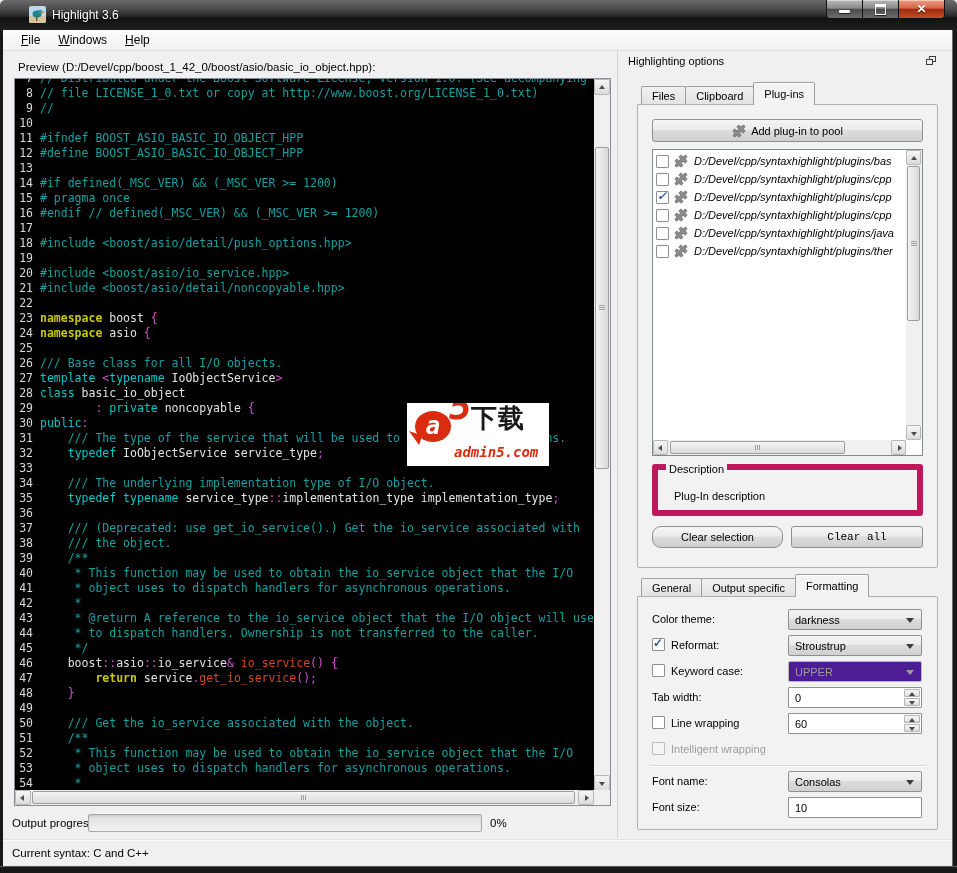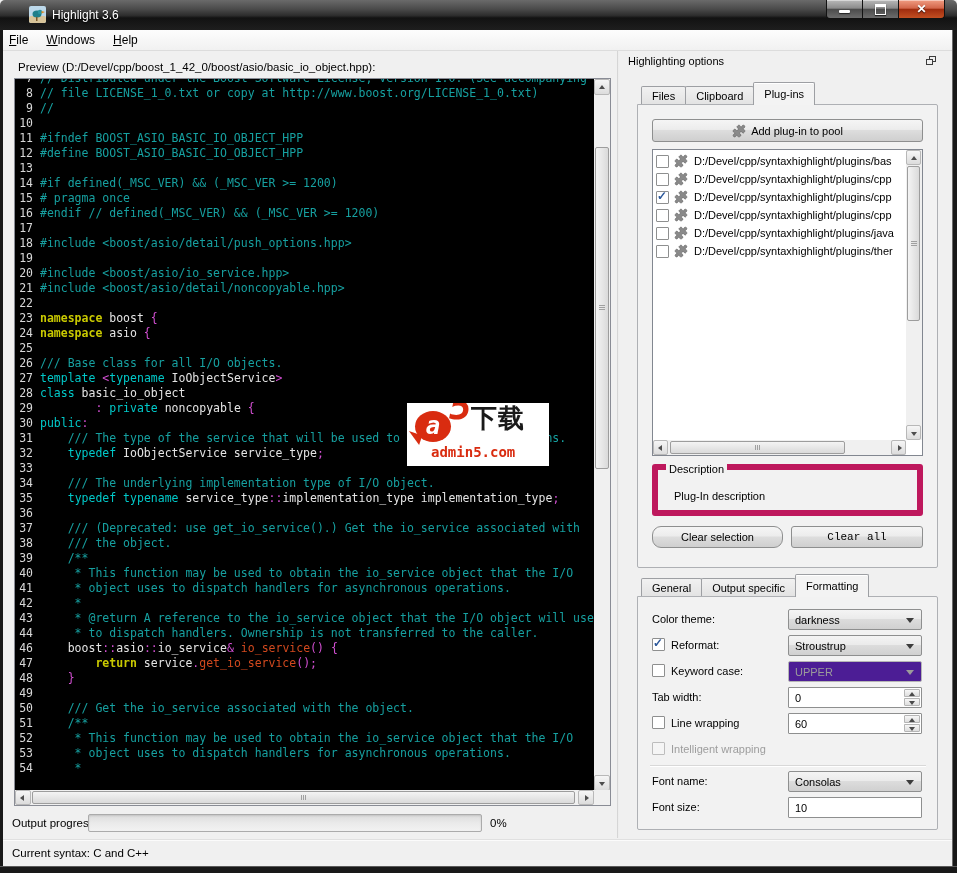--- a/index.html
+++ b/index.html
@@ -18,21 +18,21 @@
   .cap.min{width:37px;border-bottom-left-radius:4px;}
   .cap.max{width:35px;border-left:none;border-right:none;}
   .cap.close{width:47px;border-bottom-right-radius:4px;
     background:linear-gradient(180deg,#f09c82,#d3664a 45%,#a02c0e 52%,#c24f22);}
   .g-min{width:11px;height:3px;background:#fff;border-radius:1px;margin-top:5px;box-shadow:0 1px 1px rgba(0,0,0,.6);}
   .g-max{width:9px;height:7px;border:1px solid #fff;border-top:3px solid #fff;box-shadow:0 1px 1px rgba(0,0,0,.6);}
   .g-close{color:#fff;font-size:12px;font-weight:bold;text-shadow:0 1px 1px rgba(0,0,0,.7);line-height:1;}
 
   .menubar{position:absolute;left:3px;top:30px;width:949px;height:21px;
     background:linear-gradient(180deg,#fdfdfd,#f1f1f1);border-bottom:1px solid #dcdcdc;
-    display:flex;align-items:center;padding-left:0;box-sizing:border-box;font-size:12px;color:#000;}
+    display:flex;align-items:center;padding-left:12px;box-sizing:border-box;font-size:12px;color:#000;}
   .menu-item{padding:2px 6px;margin-right:6px;display:inline-block;}
   .menu-item::first-letter{text-decoration:underline;}
 
   .client{position:absolute;left:3px;top:51px;width:949px;height:815px;background:#f0f0f0;}
   .frame-l{position:absolute;left:0;top:30px;width:3px;height:843px;background:#181818;}
   .frame-r{position:absolute;left:952px;top:30px;width:5px;height:843px;background:#181818;box-shadow:inset 1px 0 0 #6a6a6a;}
   .frame-b{position:absolute;left:0;top:866px;width:957px;height:7px;background:#181818;box-shadow:inset 0 1px 0 #5a5a5a;}
 
   
   .preview-label{position:absolute;left:18px;top:61px;font-size:11.5px;color:#000;}
@@ -49,21 +49,21 @@
   .tk-f{color:var(--tk-f,#d2491e);}
   .tk-d{color:var(--tk-d,#e4e4e4);}
 
   
   .watermark{position:absolute;left:392px;top:324px;width:142px;height:63px;background:#fff;z-index:5;overflow:hidden;}
   .wm-circle{position:absolute;left:8px;top:8px;width:36px;height:31px;background:#d92c10;border-radius:50%;
     color:#fff;font-weight:bold;font-style:italic;font-size:24px;text-align:center;line-height:30px;}
   .wm-tail{position:absolute;left:0px;top:30px;width:0;height:0;border-top:10px solid #d92c10;border-left:14px solid transparent;transform:rotate(18deg);}
   .wm-five{position:absolute;left:42px;top:-4px;font-size:38px;font-weight:bold;font-style:italic;color:#d92c10;}
   .wm-cn{position:absolute;left:64px;top:8px;font-size:26px;font-weight:900;color:#1a1a1a;letter-spacing:1px;}
-  .wm-site{position:absolute;left:24px;top:42px;font-size:14px;font-weight:bold;color:#d92c10;}
+  .wm-site{position:absolute;left:47px;top:42px;font-size:14px;font-weight:bold;font-style:italic;color:#d92c10;}
 
   
   .sbx{background:#f0f0f0;}
   .sb-btn{position:absolute;background:linear-gradient(180deg,#f6f6f6,#dcdcdc);border:1px solid #b8b8b8;border-radius:2px;box-sizing:border-box;}
   .sb-btn::after{content:"";position:absolute;width:0;height:0;}
   .up::after{left:4px;top:5px;border:3px solid transparent;border-bottom:4px solid #4d4d4d;border-top:none;}
   .down::after{left:4px;top:6px;border:3px solid transparent;border-top:4px solid #4d4d4d;border-bottom:none;}
   .left::after{left:4px;top:4px;border:3px solid transparent;border-right:4px solid #4d4d4d;border-left:none;}
   .right::after{left:6px;top:4px;border:3px solid transparent;border-left:4px solid #4d4d4d;border-right:none;}
   .thumb-v{position:absolute;left:0;width:14px;margin:0 1px;background:linear-gradient(90deg,#f4f4f4,#dadada);border:1px solid #9d9d9d;border-radius:2px;box-sizing:border-box;}
@@ -83,21 +83,21 @@
   .tab{height:19px;box-sizing:border-box;padding:0 10px;font-size:11px;display:flex;align-items:center;
     background:linear-gradient(180deg,#f1f1f1,#e2e2e2);border:1px solid #9d9fa3;border-bottom:none;border-radius:2px 2px 0 0;margin-right:-1px;position:relative;}
   .tab.active{height:23px;background:#f3f3f3;z-index:3;box-shadow:inset 0 1px 0 #fff;}
   .pane{position:absolute;border:1px solid #aeb0b4;background:#f2f2f2;box-sizing:border-box;border-radius:0 2px 2px 2px;}
 
   .btn{position:absolute;border:1px solid #8e8f8f;border-radius:3px;box-sizing:border-box;
     background:linear-gradient(180deg,#f5f5f5,#ececec 45%,#dddddd 50%,#cfcfcf);
     font-size:11px;color:#000;display:flex;align-items:center;justify-content:center;gap:5px;}
 
   .plugin-list{position:absolute;left:652px;top:149px;width:271px;height:307px;background:#fff;border:1px solid #828790;box-sizing:border-box;overflow:hidden;}
-  .plugin-row{position:relative;height:18px;display:flex;align-items:center;padding-left:3px;width:250px;overflow:hidden;}
+  .plugin-row{position:relative;height:18px;display:flex;align-items:center;padding-left:3px;width:250px;overflow:hidden;font-style:italic;}
   .plugin-row .cb{position:relative;left:0;top:0;flex:0 0 13px;}
   .plugin-path{font-size:11px;color:#000;margin-left:5px;white-space:nowrap;}
   .pz{flex:0 0 15px;margin-left:5px;height:15px;}
 
   .cb{position:absolute;width:13px;height:13px;background:#fff;border:1px solid #8e8f8f;box-sizing:border-box;border-radius:1px;}
   .cb .mark{display:none;position:absolute;left:0px;top:-3px;color:#2b579a;font-size:12px;font-weight:bold;}
   .cb.checked .mark{display:block;}
   .cb.disabled{border-color:#bdbdbd;background:#f5f5f5;}
 
   .groupbox{position:absolute;border:6px solid #be185d;border-radius:3px;box-sizing:border-box;}
@@ -203,20 +203,21 @@
           <div class="cl"><span class="ln">35</span><span class="tk-d">    </span><span class="tk-t">typedef</span><span class="tk-d"> </span><span class="tk-t">typename</span><span class="tk-d"> service_type</span><span class="tk-s">::</span><span class="tk-d">implementation_type implementation_type</span><span class="tk-s">;</span></div>
           <div class="cl"><span class="ln">36</span></div>
           <div class="cl"><span class="ln">37</span><span class="tk-c">    /// (Deprecated: use get_io_service().) Get the io_service associated with</span></div>
           <div class="cl"><span class="ln">38</span><span class="tk-c">    /// the object.</span></div>
           <div class="cl"><span class="ln">39</span><span class="tk-c">    /**</span></div>
           <div class="cl"><span class="ln">40</span><span class="tk-c">     * This function may be used to obtain the io_service object that the I/O</span></div>
           <div class="cl"><span class="ln">41</span><span class="tk-c">     * object uses to dispatch handlers for asynchronous operations.</span></div>
           <div class="cl"><span class="ln">42</span><span class="tk-c">     *</span></div>
           <div class="cl"><span class="ln">43</span><span class="tk-c">     * @return A reference to the io_service object that the I/O object will use</span></div>
           <div class="cl"><span class="ln">44</span><span class="tk-c">     * to dispatch handlers. Ownership is not transferred to the caller.</span></div>
+          <div class="cl"><span class="ln">45</span><span class="tk-c">     */</span></div>
           <div class="cl"><span class="ln">46</span><span class="tk-d">    boost</span><span class="tk-s">::</span><span class="tk-d">asio</span><span class="tk-s">::</span><span class="tk-d">io_service</span><span class="tk-s">&amp;</span><span class="tk-d"> </span><span class="tk-f">io_service</span><span class="tk-s">()</span><span class="tk-d"> </span><span class="tk-s">{</span></div>
           <div class="cl"><span class="ln">47</span><span class="tk-d">        </span><span class="tk-k">return</span><span class="tk-d"> service</span><span class="tk-s">.</span><span class="tk-f">get_io_service</span><span class="tk-s">();</span></div>
           <div class="cl"><span class="ln">48</span><span class="tk-d">    </span><span class="tk-s">}</span></div>
           <div class="cl"><span class="ln">49</span></div>
           <div class="cl"><span class="ln">50</span><span class="tk-c">    /// Get the io_service associated with the object.</span></div>
           <div class="cl"><span class="ln">51</span><span class="tk-c">    /**</span></div>
           <div class="cl"><span class="ln">52</span><span class="tk-c">     * This function may be used to obtain the io_service object that the I/O</span></div>
           <div class="cl"><span class="ln">53</span><span class="tk-c">     * object uses to dispatch handlers for asynchronous operations.</span></div>
           <div class="cl"><span class="ln">54</span><span class="tk-c">     *</span></div>
         </div>

